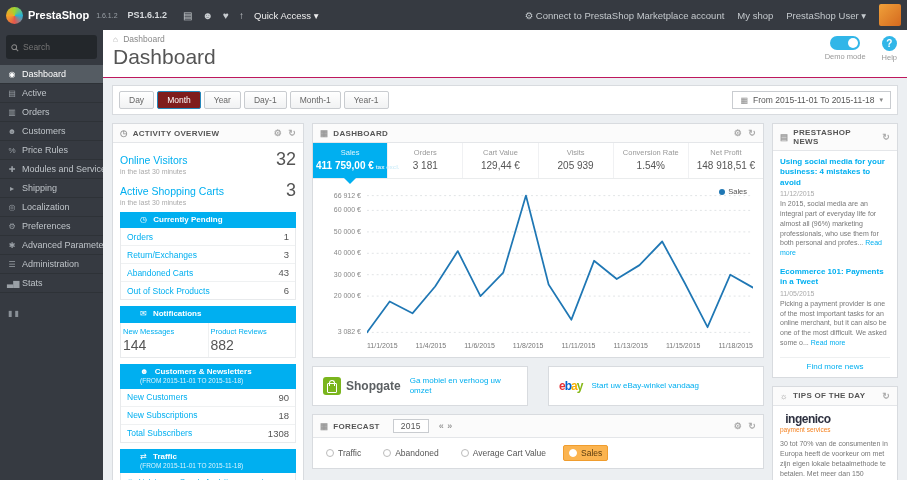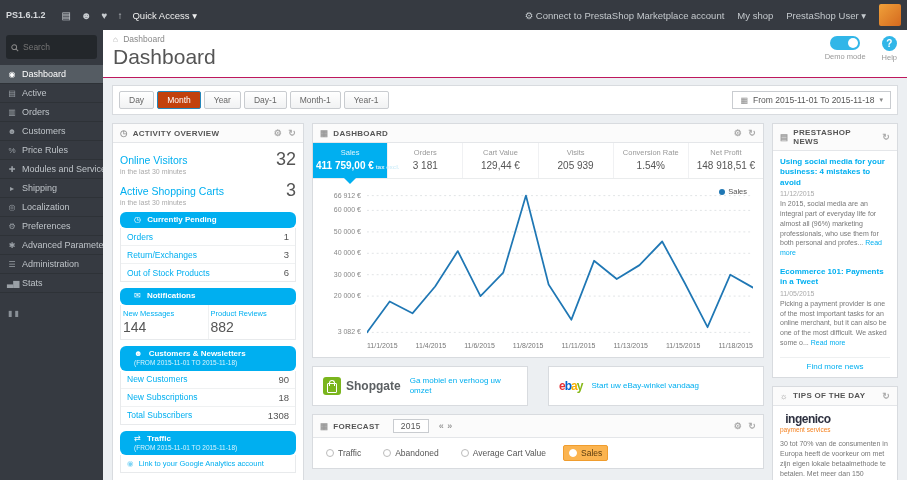--- a/index.html
+++ b/index.html
@@ -40,21 +40,21 @@
 .toggle{width:30px;height:14px;border-radius:8px;background:#31b6e8;position:relative;cursor:pointer;margin:0 auto}
 .toggle::after{content:"";position:absolute;right:2px;top:2px;width:10px;height:10px;border-radius:50%;background:#fff}
 .head-right .lbl{font-size:7.5px;color:#999;margin-top:2px}
 .help-circle{width:15px;height:15px;border-radius:50%;background:#31b6e8;color:#fff;font-size:10px;font-weight:bold;line-height:15px;text-align:center;margin:0 auto;cursor:pointer}
 
 .content{padding:7px 9px 0}
 
 
 .filter-bar{background:#fff;border:1px solid #d8dbdf;display:flex;align-items:center;padding:5px 6px}
 .fbtn{border:1px solid #c9ccd0;background:linear-gradient(#fff,#f1f2f3);color:#666;font-size:8.5px;padding:3px 9px;margin-right:3px;border-radius:2px;cursor:pointer;font-family:inherit}
-.fbtn.active{background:#c2410c;border-color:#2387bb;color:#fff}
+.fbtn.active{background:#7f1d1d;border-color:#2387bb;color:#fff}
 .date-box{margin-left:auto;border:1px solid #c9ccd0;background:#fff;font-size:8.5px;color:#555;padding:3px 7px;display:flex;align-items:center;gap:5px;cursor:pointer}
 .date-box .cal{color:#888;font-size:8px}
 .date-box .caret{font-size:7px;color:#888}
 
 
 .cols{display:flex;gap:8px;margin-top:8px;align-items:flex-start}
 .col-activity{width:192px;flex:0 0 auto}
 .col-main{flex:1;min-width:0}
 .col-news{width:126px;flex:0 0 auto}
 
@@ -63,21 +63,21 @@
 .ph-icon{color:#999;font-size:8.5px}
 .ph-tools{margin-left:auto;display:flex;gap:6px;color:#aaa;font-size:9px}
 .ph-tools span{cursor:pointer}
 
 
 .act-body{padding:6px 7px 7px}
 .metric-row{display:flex;justify-content:space-between;align-items:center}
 .metric-label{color:#00aff0;font-size:10.5px;cursor:pointer}
 .metric-value{font-size:18px;color:#555;font-weight:300}
 .metric-sub{font-size:7px;color:#aaa;margin:-2px 0 5px}
-.section-bar{background:#00aff0;color:#fff;font-size:8px;font-weight:bold;padding:3px 14px;margin-top:6px;border-radius:6px;line-height:1.3}
+.section-bar{background:#00aff0;color:#fff;font-size:8px;font-weight:bold;padding:3px 20px;margin-top:6px;border-radius:0;line-height:1.3}
 .section-bar .sb-icon{margin-right:4px;font-weight:normal}
 .section-sub{display:block;font-size:6.5px;font-weight:normal;opacity:.85}
 .a-table{border:1px solid #e8eaec;border-top:none}
 .a-row{display:flex;justify-content:space-between;align-items:center;padding:3px 6px;border-bottom:1px solid #eff1f2;font-size:8.5px}
 .a-row:last-child{border-bottom:none}
 .a-row .a-label{color:#00aff0;cursor:pointer}
 .a-row .a-value{color:#555;font-size:9.5px}
 .notif{display:flex;border:1px solid #e8eaec;border-top:none;}
 .notif-cell{flex:1;padding:4px 2px;cursor:pointer}
 .notif-cell:first-child{border-right:1px solid #eff1f2}
@@ -147,20 +147,25 @@
 .tips-headline{font-size:9px;font-weight:bold;color:#555;line-height:1.3;width:60px}
 .ingenico{text-align:right}
 .ing-name{font-size:12px;font-weight:bold;color:#2e3140;letter-spacing:-.5px}
 .ing-sub{font-size:6.5px;color:#f58220;text-align:right}
 .tips-text{font-size:7px;color:#777;line-height:1.45;margin-top:6px}
 </style>
 </head>
 <body>
 
 <div class="topbar">
+  <div class="logo">
+    <span class="logo-circle"></span>
+    <span class="brand">PrestaShop</span>
+    <span class="brand-ver">1.6.1.2</span>
+  </div>
   <span class="ps-ver">PS1.6.1.2</span>
   <div class="tb-icons">
     <span>▤</span>
     <span>☻</span>
     <span>♥</span>
     <span>↑</span>
   </div>
   <span class="quick">
     <span>Quick Access</span>
     <span>▾</span>
@@ -304,20 +309,24 @@
               <span>Currently Pending</span>
             </div>
             <div class="a-table">
               <div class="a-row">
                 <span class="a-label">Orders</span>
                 <span class="a-value">1</span>
               </div>
               <div class="a-row">
                 <span class="a-label">Return/Exchanges</span>
                 <span class="a-value">3</span>
+              </div>
+              <div class="a-row">
+                <span class="a-label">Abandoned Carts</span>
+                <span class="a-value">43</span>
               </div>
               <div class="a-row">
                 <span class="a-label">Out of Stock Products</span>
                 <span class="a-value">6</span>
               </div>
             </div>
 
             <div class="section-bar">
               <span class="sb-icon">✉</span>
               <span>Notifications</span>

